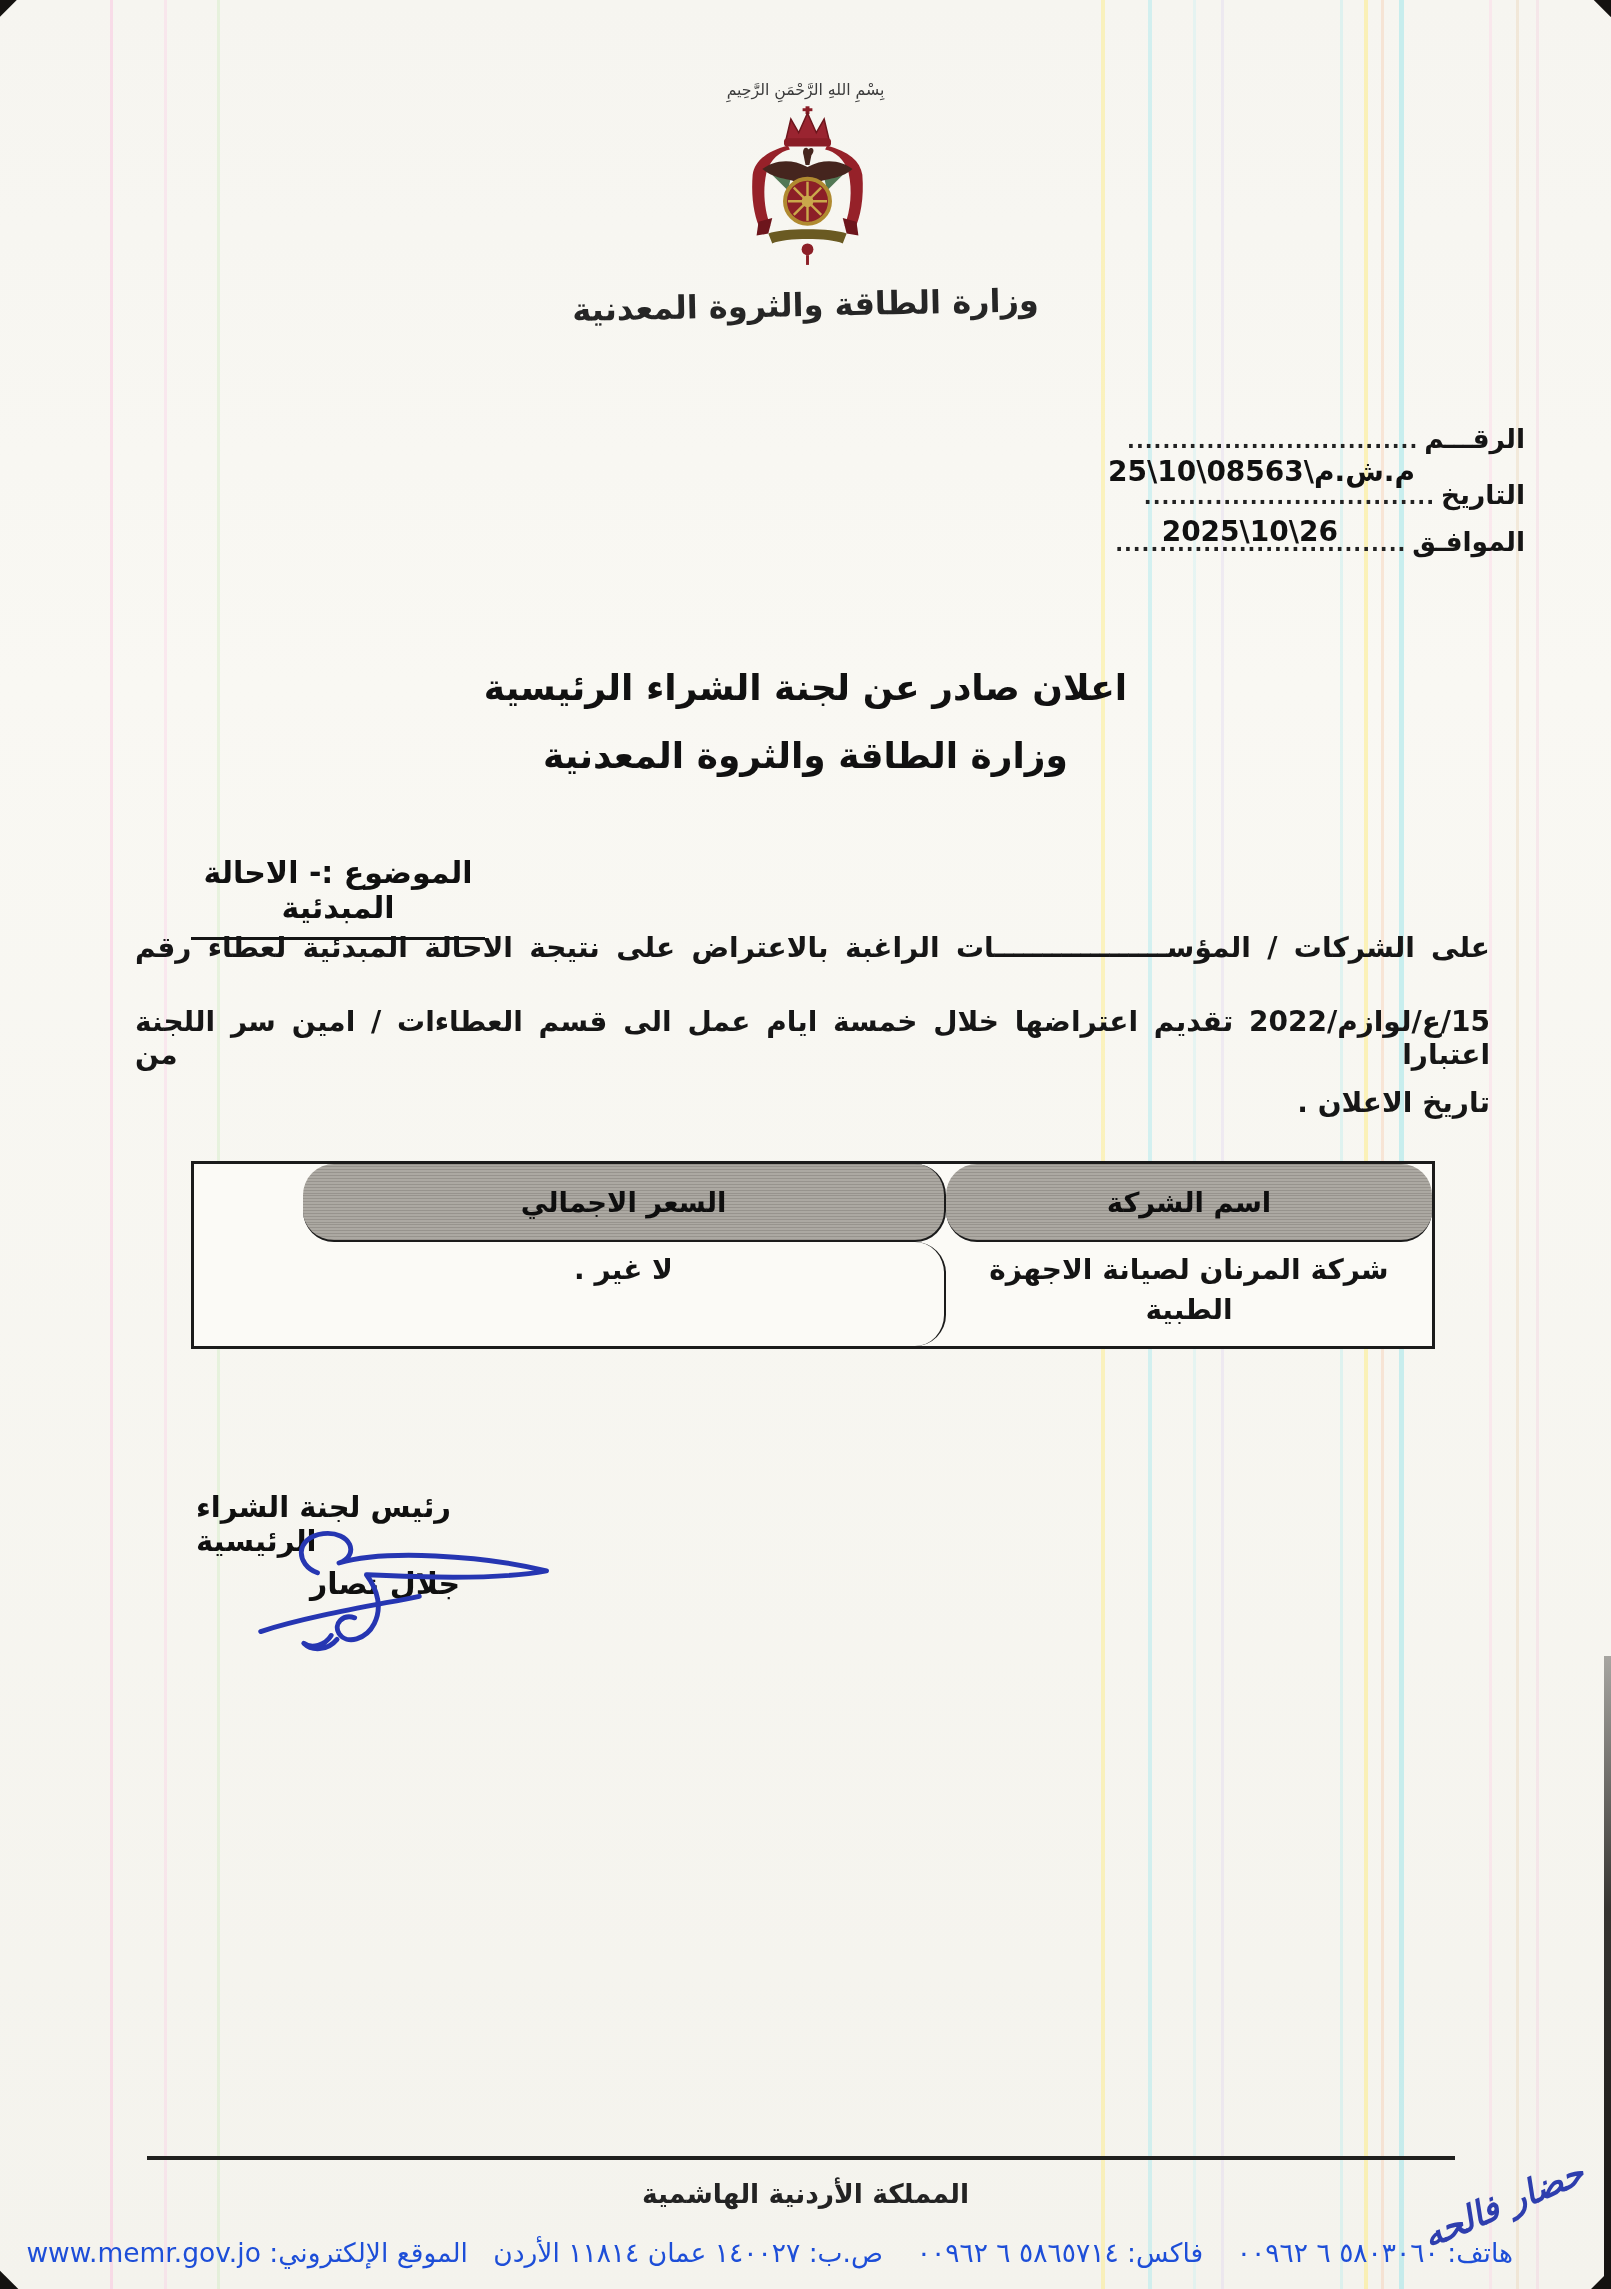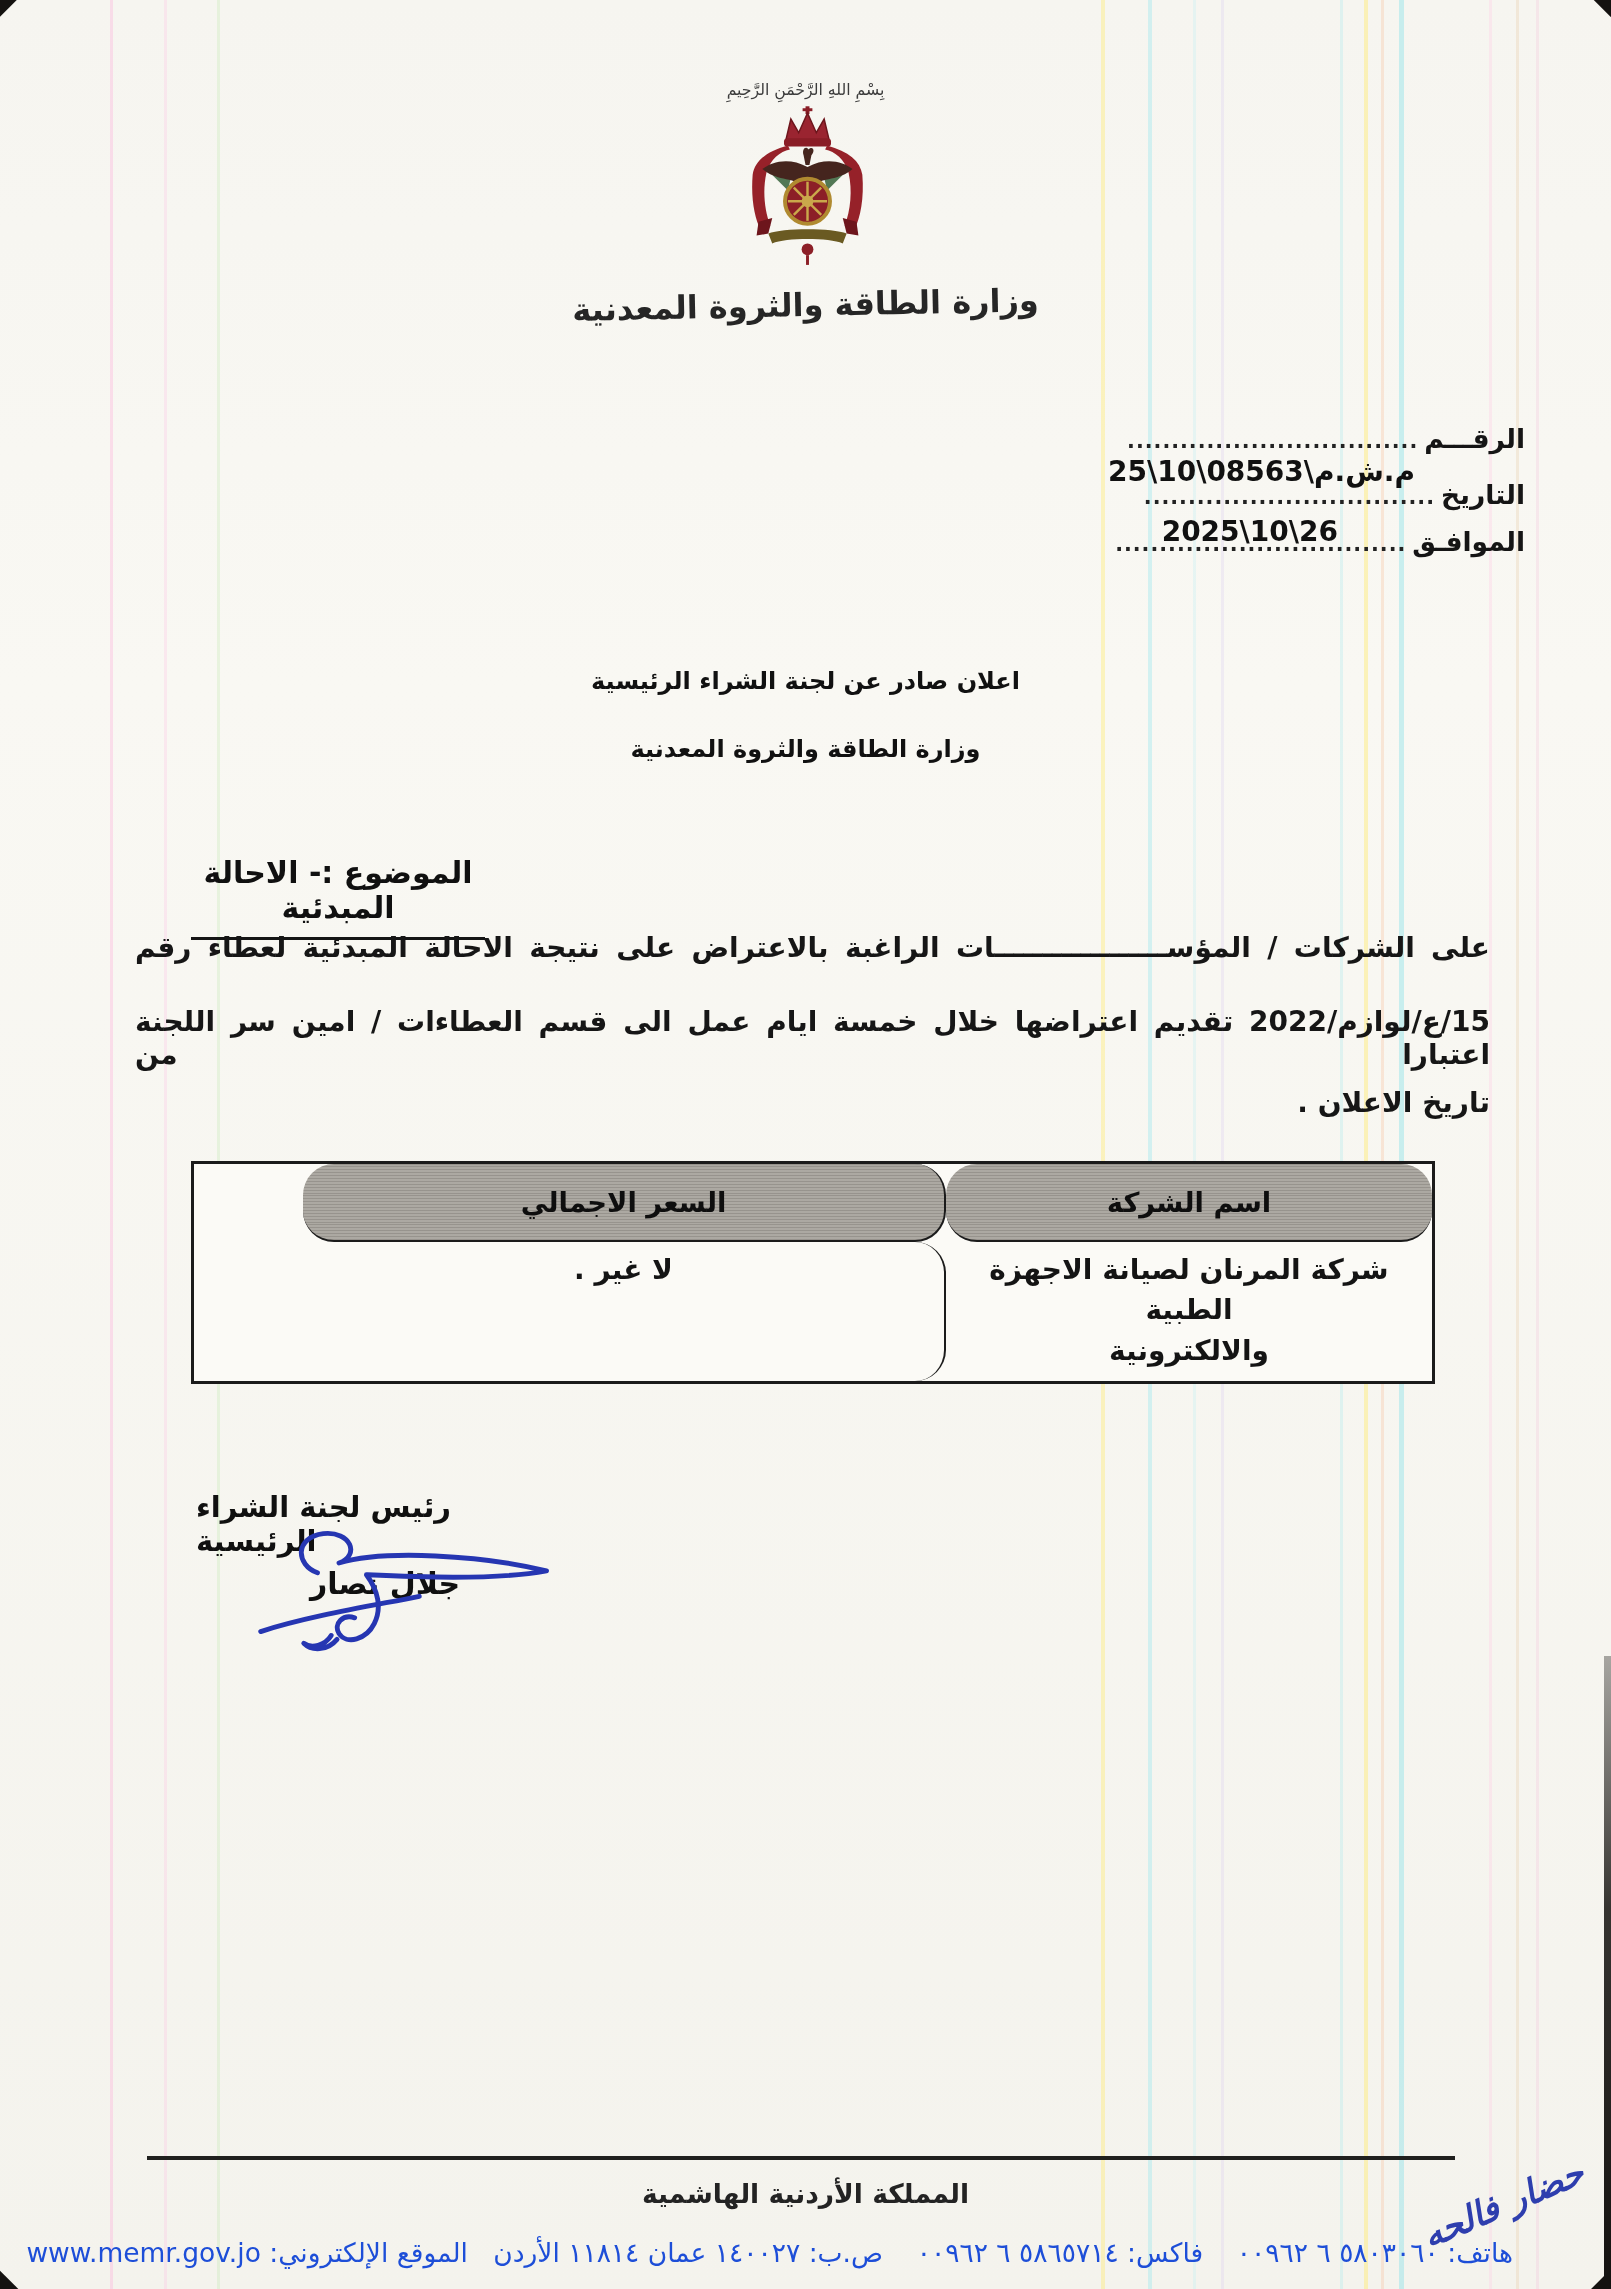--- a/index.html
+++ b/index.html
@@ -36,21 +36,21 @@
   
   .bismillah{left:0;top:80px;width:1611px;text-align:center;font-size:15.7px;color:#3c3c3c;letter-spacing:0.5px;}
   .emblem{left:737px;top:104px;}
   .ministry-callig{left:0;top:286px;width:1611px;text-align:center;font-size:32px;font-weight:bold;color:#262626;transform:rotate(-1.2deg);}
   
   .ref-row{position:absolute;right:86px;direction:rtl;display:flex;align-items:baseline;font-weight:bold;}
   .ref-label{font-size:26.5px;color:#151515;white-space:nowrap;}
   .ref-dots{display:inline-block;width:294px;overflow:hidden;font-size:20.6px;letter-spacing:1px;color:#222;white-space:nowrap;margin-right:5.9px;}
   .ref-val{position:absolute;direction:rtl;font-size:28px;font-weight:bold;color:#111;white-space:nowrap;}
   
-  .title-line{position:absolute;left:0;width:1611px;text-align:center;font-weight:bold;color:#111;font-size:24px;}
+  .title-line{position:absolute;left:0;width:1611px;text-align:center;font-weight:bold;color:#111;font-size:36px;}
   
   .subject{left:191px;top:855px;width:294px;direction:rtl;text-align:center;
     font-size:30px;font-weight:bold;color:#101010;padding-bottom:11.8px;border-bottom:3.9px solid #151515;}
   
   .body-line{position:absolute;left:135px;width:1355px;direction:rtl;font-size:28px;font-weight:bold;color:#161616;}
   .just{text-align:justify;text-align-last:justify;}
   .line3{text-align:right;}
   
   .doc-table{left:191px;top:1161px;width:1238px;border:3.9px solid #1b1b1b;direction:rtl;background:#fbfaf6;}
   .tr{display:flex;}
@@ -167,21 +167,20 @@
 <div class="body-line line3" style="top:1086px;">تاريخ الاعلان .</div>
 
 <div class="abs doc-table">
   <div class="tr thead">
     <div class="th col-company">اسم الشركة</div>
     <div class="th col-price">السعر الاجمالي</div>
   </div>
   <div class="tr tbody">
     <div class="td col-company">
       <div>شركة المرنان لصيانة الاجهزة الطبية</div>
-      <div>والالكترونية</div>
     </div>
     <div class="td col-price">
       <div>لا غير .</div>
     </div>
   </div>
 </div>
 
 <div class="abs sig-title">رئيس لجنة الشراء الرئيسية</div>
 <div class="abs sig-name">جلال نصار</div>
 <svg class="abs sig-svg" width="323" height="147" viewBox="0 0 330 150">

